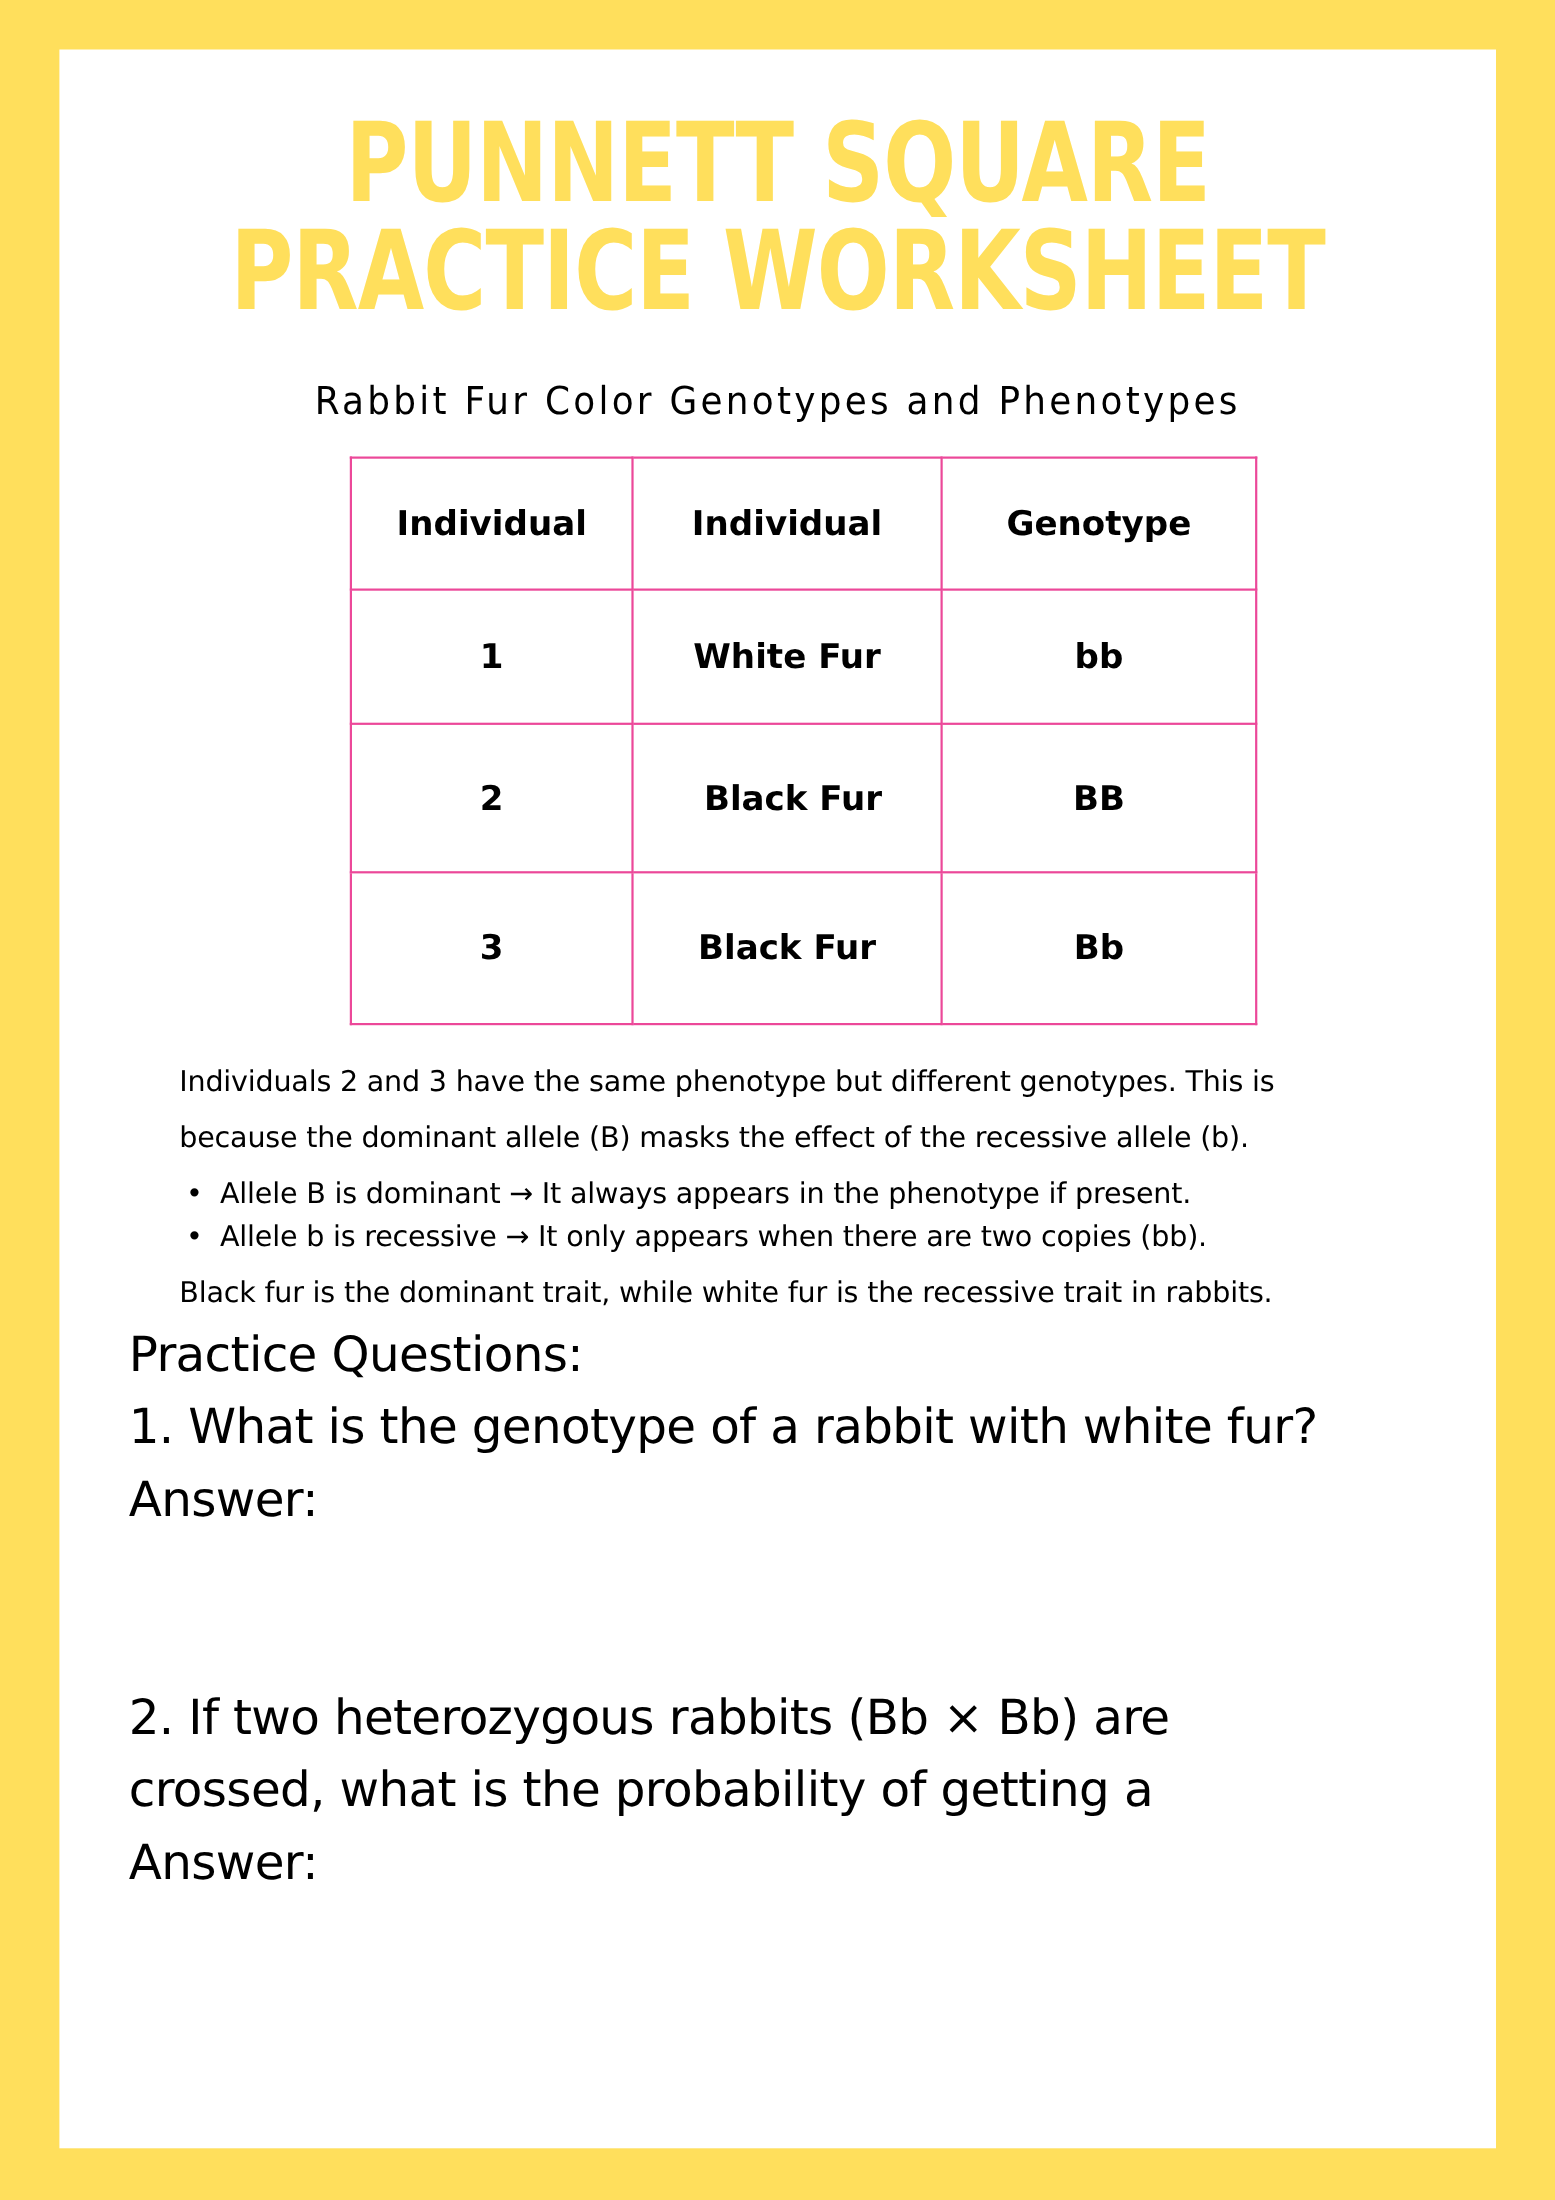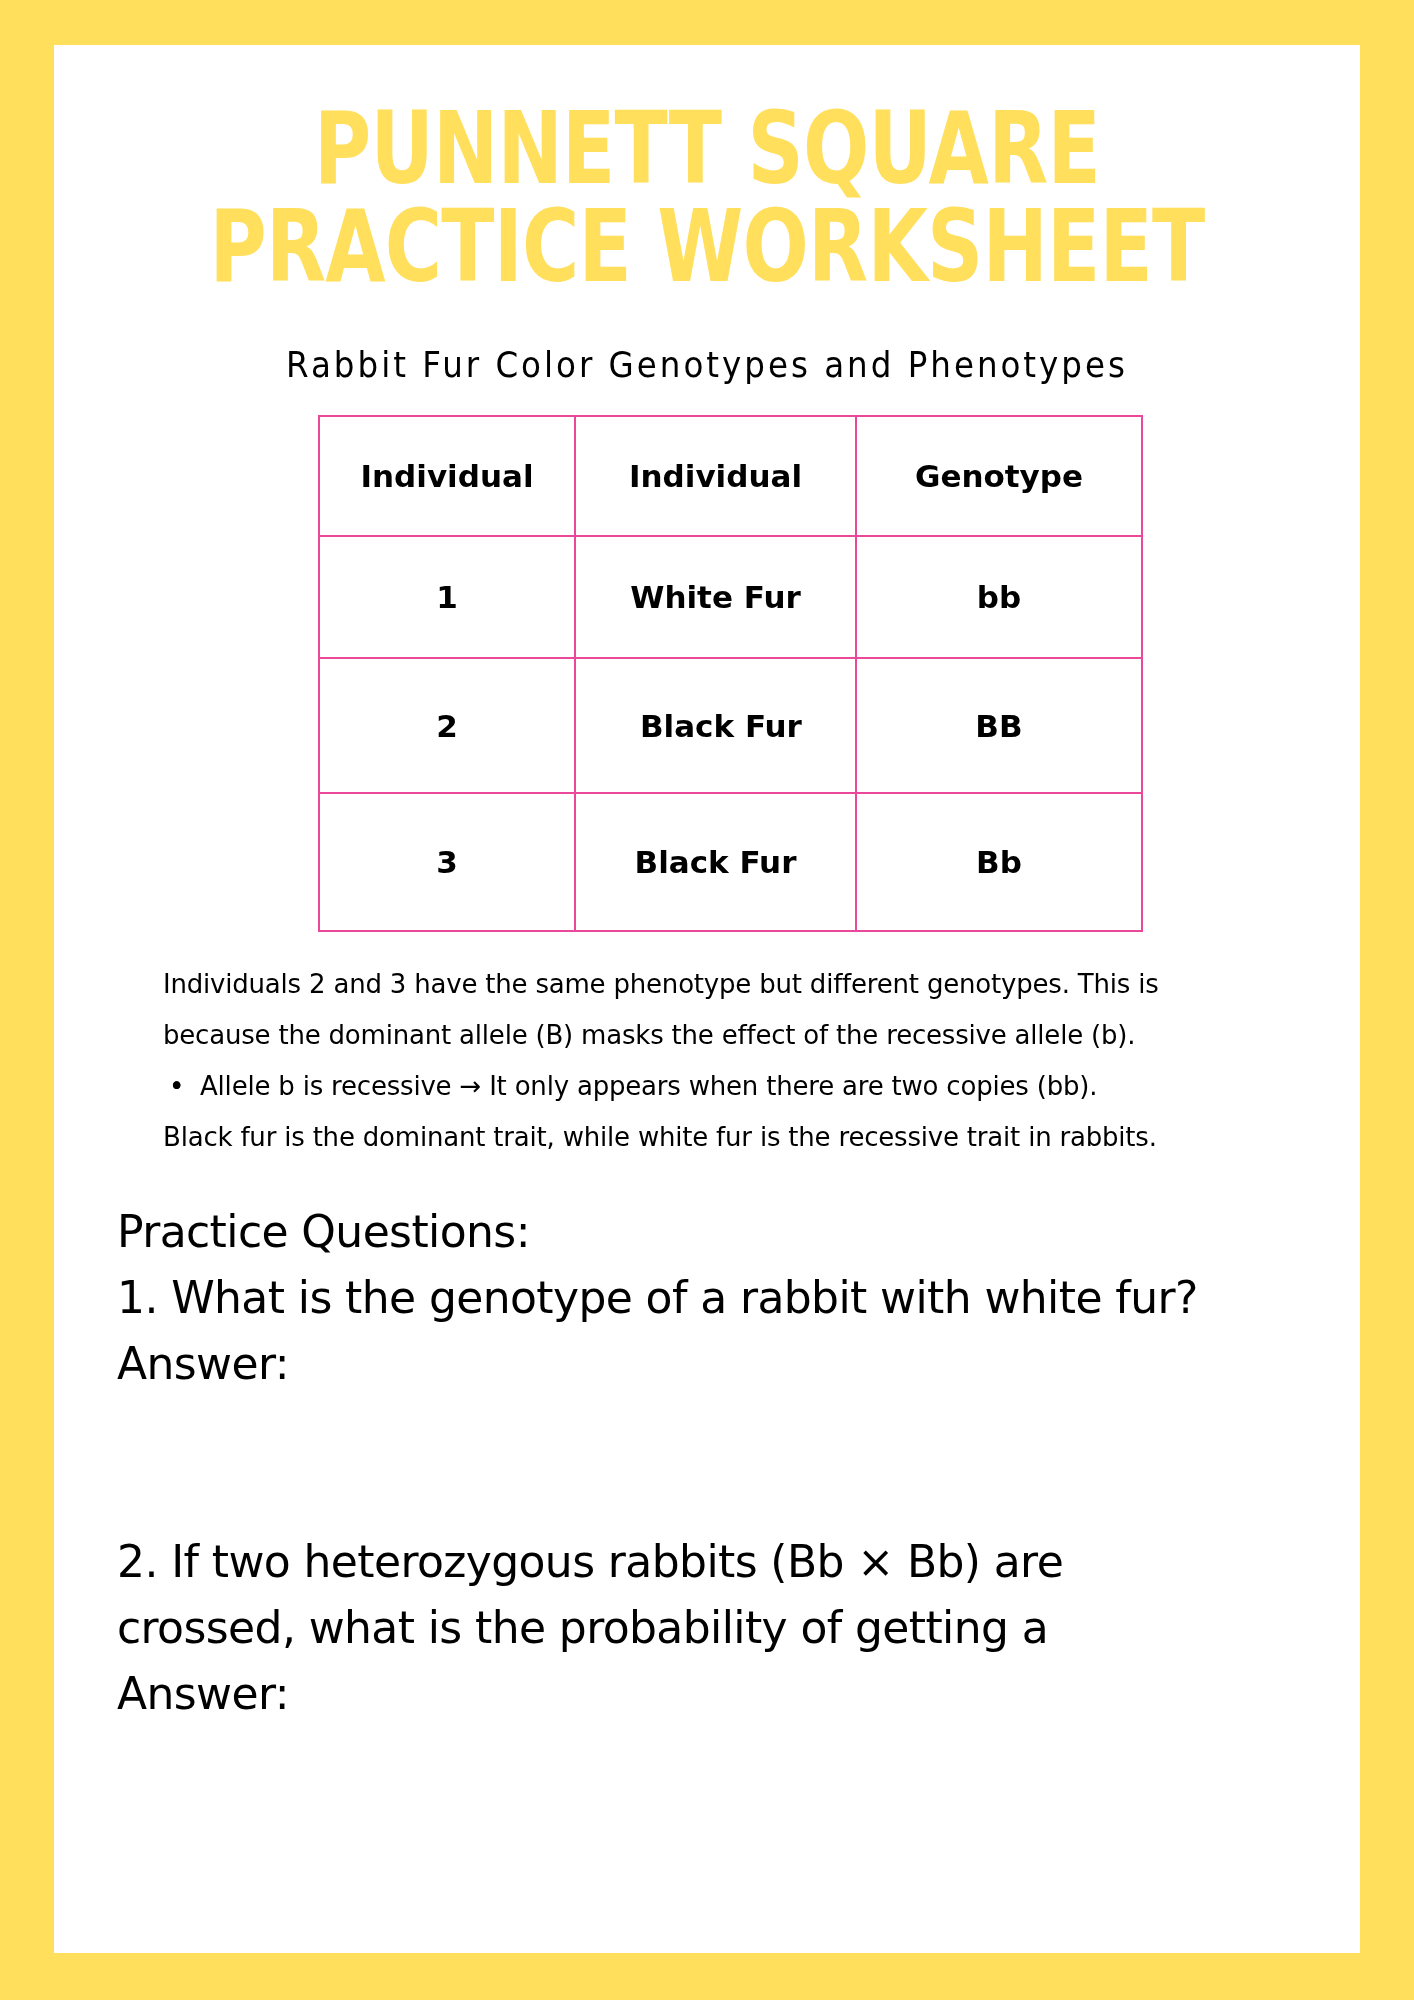--- a/index.html
+++ b/index.html
@@ -160,20 +160,21 @@
   </tr>
 </tbody>
   </table>
 
 <div class="explain">
   <p>Individuals 2 and 3 have the same phenotype but different genotypes. This is</p>
   <p>because the dominant allele (B) masks the effect of the recessive allele (b).</p>
   <ul>
     <li>
       <span class="bullet">•</span>
+      <span>Allele B is dominant → It always appears in the phenotype if present.</span>
     </li>
     <li>
       <span class="bullet">•</span>
       <span>Allele b is recessive → It only appears when there are two copies (bb).</span>
     </li>
   </ul>
   <p>Black fur is the dominant trait, while white fur is the recessive trait in rabbits.</p>
 </div>
 
 <div class="practice">

